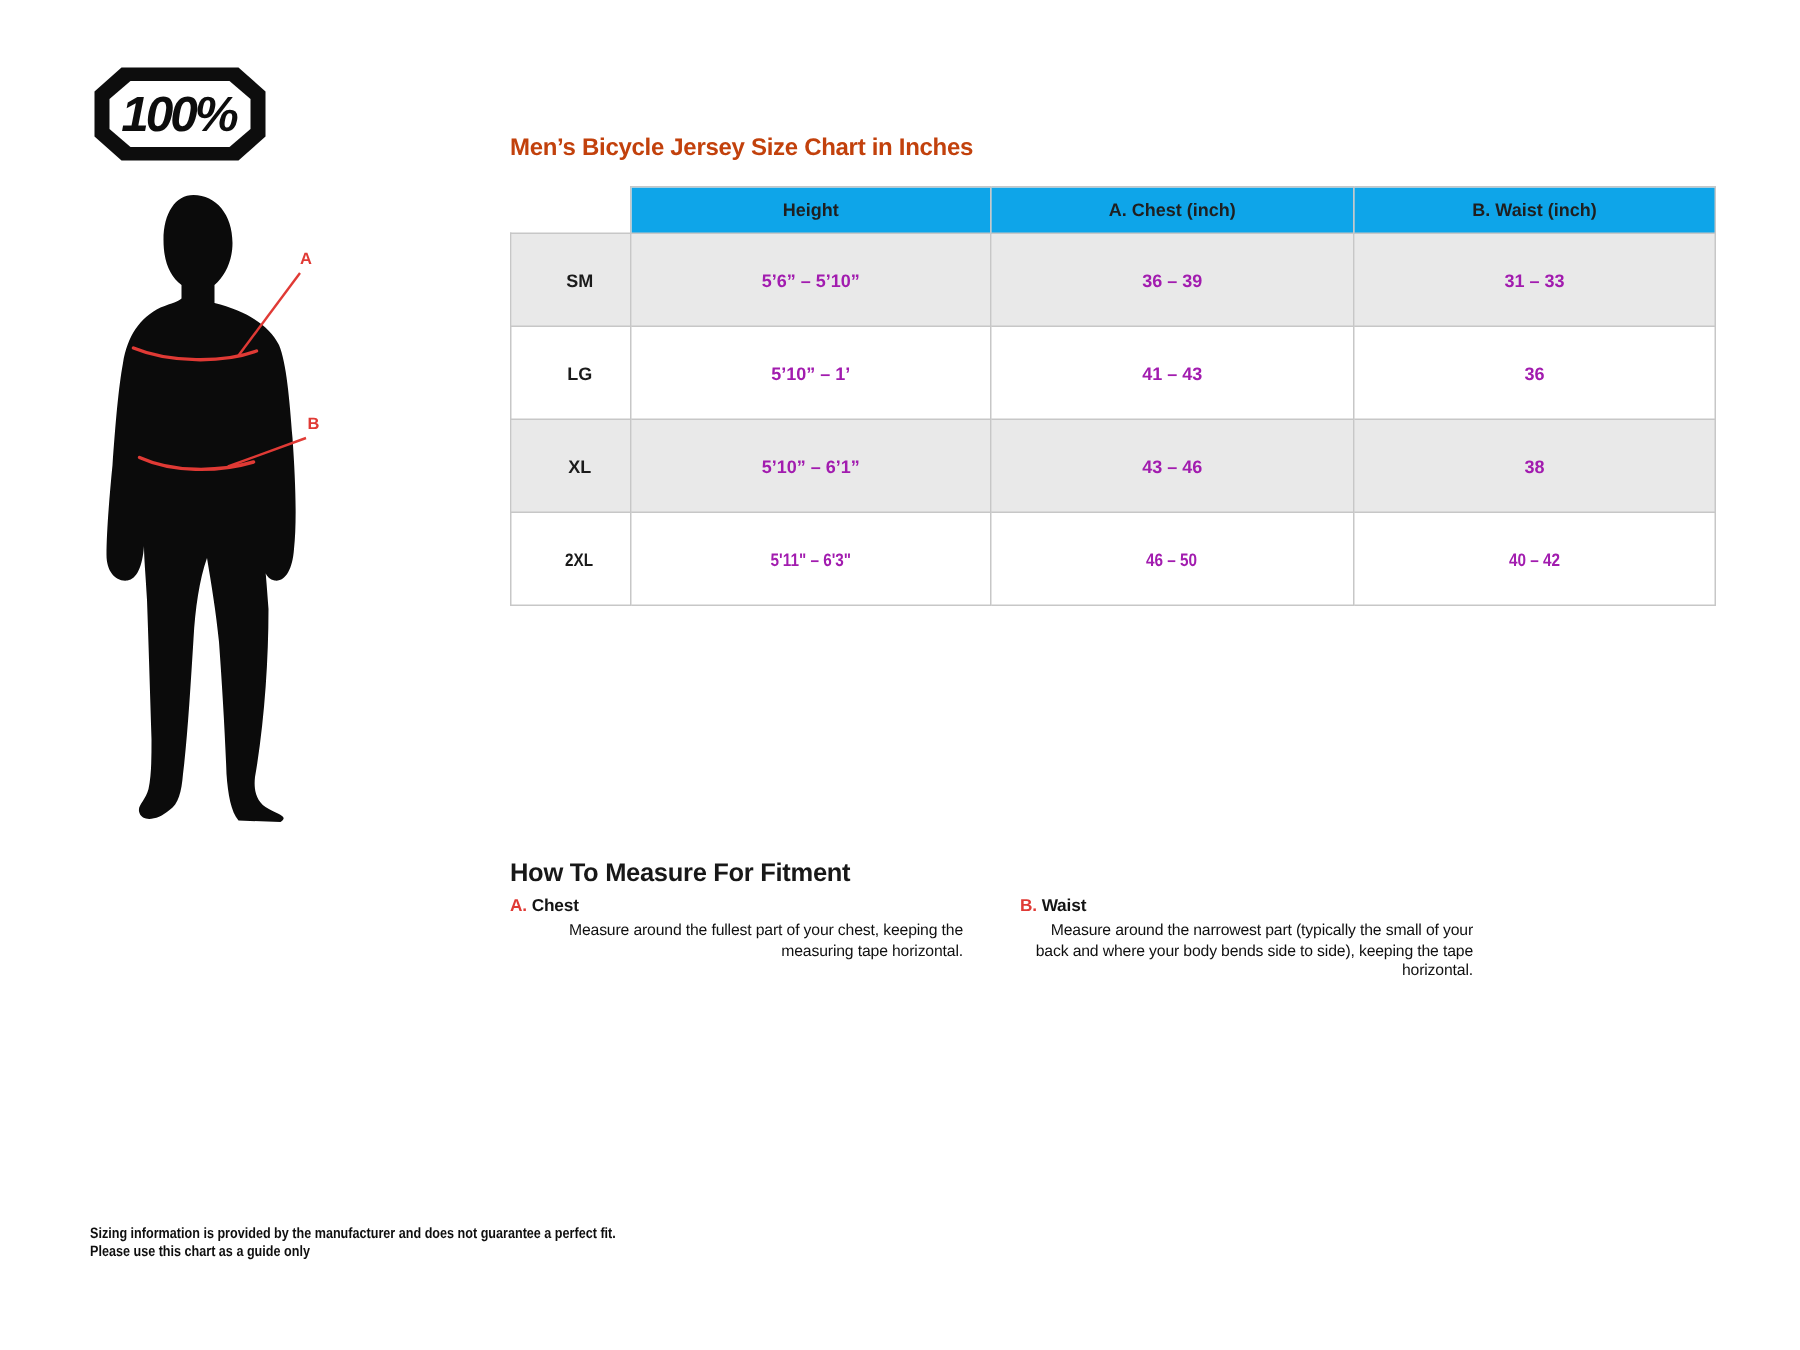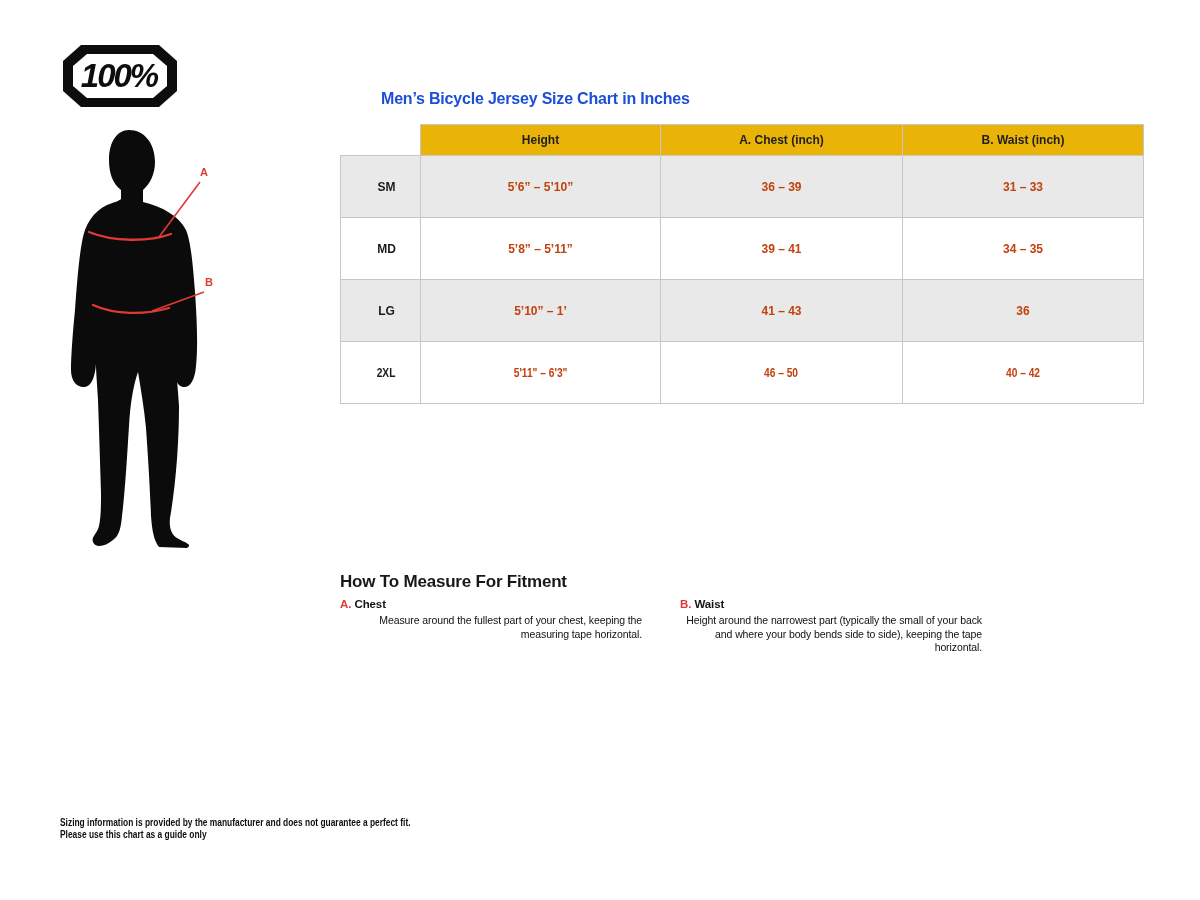--- a/index.html
+++ b/index.html
@@ -4,29 +4,29 @@
 <style>
   * { margin:0; padding:0; box-sizing:border-box; }
   html,body { width:1200px; height:900px; background:#ffffff; overflow:hidden;
               font-family:"Liberation Sans", sans-serif; color:#1d1d1d; position:relative; }
 
   .logo { position:absolute; left:60px; top:42px; width:120px; height:68px; }
 
   .figure-wrap { position:absolute; left:55px; top:110px; width:160px; height:440px; }
 
   .chart-title { position:absolute; left:340px; top:90px; font-size:16px; font-weight:700;
-                 letter-spacing:-0.2px; color:#1d4ed8;margin-left:41px; }
+                 letter-spacing:-0.2px; color:#c2410c; }
 
   .size-table { position:absolute; left:340px; top:124px; width:803px;
                 border-collapse:collapse; table-layout:fixed; }
   .size-table th, .size-table td { border:1px solid #c7c7c7; text-align:center;
                 vertical-align:middle; font-size:12px; }
-  .size-table thead th { height:31px; background:#eab308; font-weight:700; color:#1f1f1f; }
+  .size-table thead th { height:31px; background:#0ea5e9; font-weight:700; color:#1f1f1f; }
   .size-table thead th.blank { background:transparent; border:none; }
-  .size-table tbody td { height:62px; font-weight:700; color:#c2410c; }
+  .size-table tbody td { height:62px; font-weight:700; color:#a21caf; }
   .size-table tbody td.size-cell { color:#1b1b1b;padding-left:12px; }
   .size-table tbody tr:nth-child(odd) { background:#e9e9e9; }
   .size-table tbody tr:nth-child(even) { background:#ffffff; }
   .cx { display:inline-block; transform:scaleX(0.85); transform-origin:center; white-space:nowrap; }
 
   .howto-title { position:absolute; left:340px; top:572px; font-size:17px; font-weight:700;
                  letter-spacing:-0.2px; color:#181818; }
   .measure { position:absolute; top:598px; width:302px; }
   .measure-a { left:340px; }
   .measure-b { left:680px; }
@@ -93,30 +93,30 @@
     </tr>
   </thead>
   <tbody>
     <tr>
       <td class="size-cell">SM</td>
       <td>5’6” – 5’10”</td>
       <td>36 – 39</td>
       <td>31 – 33</td>
     </tr>
     <tr>
-      <td class="size-cell">MD</td>
-      <td>5’8” – 5’11”</td>
-      <td>39 – 41</td>
-      <td>34 – 35</td>
-    </tr>
-    <tr>
       <td class="size-cell">LG</td>
       <td>5’10” – 1’</td>
       <td>41 – 43</td>
       <td>36</td>
+    </tr>
+    <tr>
+      <td class="size-cell">XL</td>
+      <td>5’10” – 6’1”</td>
+      <td>43 – 46</td>
+      <td>38</td>
     </tr>
     <tr>
       <td class="size-cell"><span class="cx">2XL</span></td>
       <td><span class="cx">5'11" – 6'3"</span></td>
       <td><span class="cx">46 – 50</span></td>
       <td><span class="cx">40 – 42</span></td>
     </tr>
   </tbody>
 </table>
 
@@ -128,19 +128,19 @@
     <span>Chest</span>
   </div>
   <p class="measure-text">Measure around the fullest part of your chest, keeping the measuring tape horizontal.</p>
 </div>
 
 <div class="measure measure-b">
   <div class="measure-label">
     <span class="letter">B.</span>
     <span>Waist</span>
   </div>
-  <p class="measure-text">Height around the narrowest part (typically the small of your back and where your body bends side to side), keeping the tape horizontal.</p>
+  <p class="measure-text">Measure around the narrowest part (typically the small of your back and where your body bends side to side), keeping the tape horizontal.</p>
 </div>
 
 <div class="disclaimer">
   <div>Sizing information is provided by the manufacturer and does not guarantee a perfect fit.</div>
   <div>Please use this chart as a guide only</div>
 </div>
 
 </body></html>

